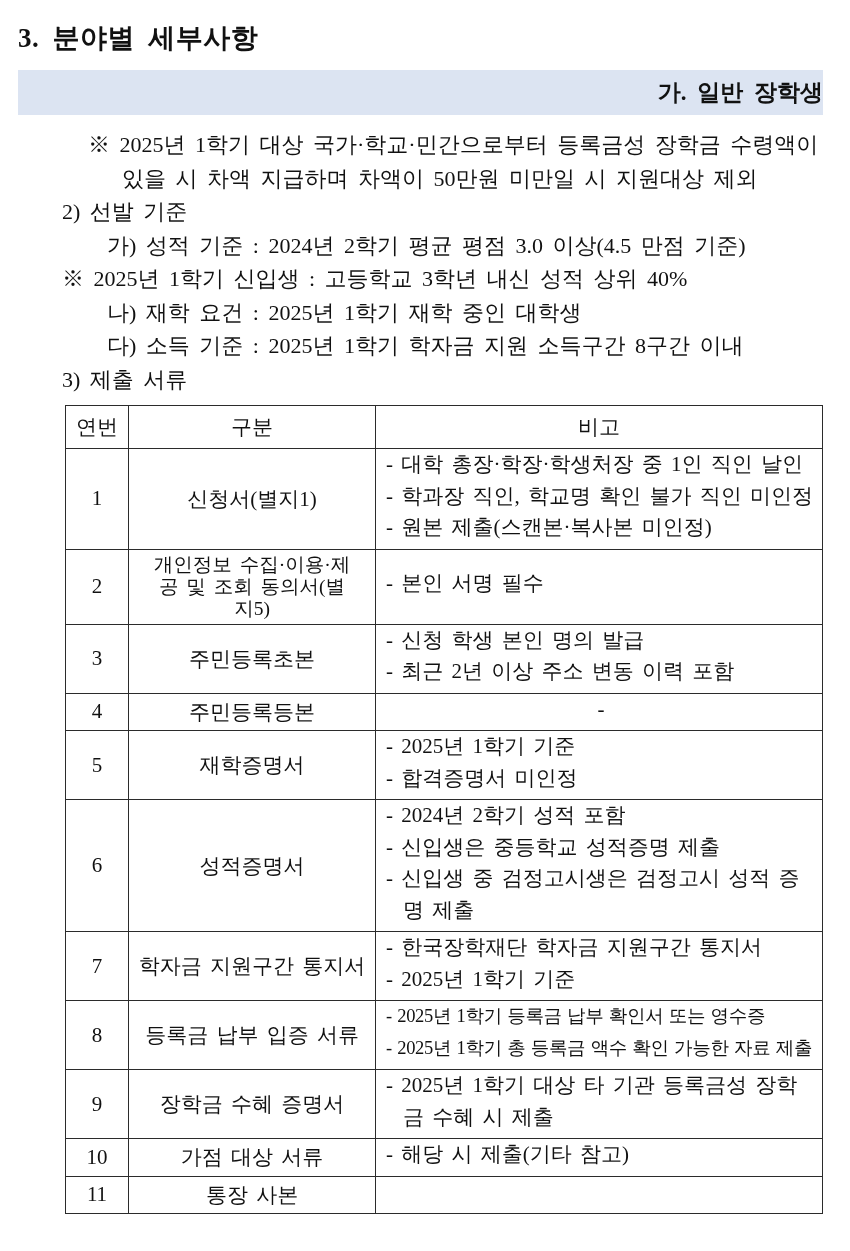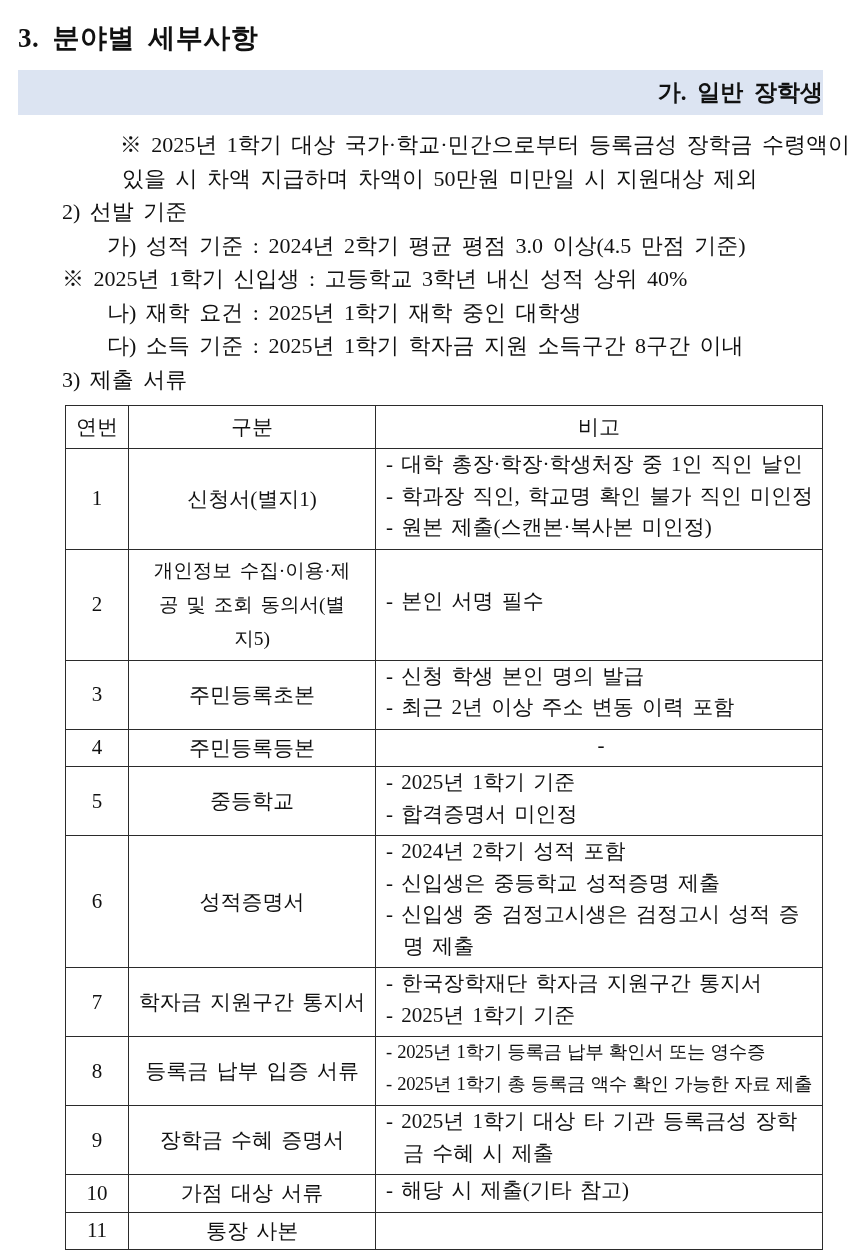--- a/index.html
+++ b/index.html
@@ -27,21 +27,21 @@
     background: #dce4f2;
     font-size: 23px; font-weight: bold;
     word-spacing: 5px;
     padding: 7px 0 7px 14px;
     margin-bottom: 13px;
     text-align: right;
   }
 
   .details { font-size: 22px; line-height: 33.5px; word-spacing: 4px; white-space: nowrap; }
   .l1    { padding-left: 62px; }
-  .note1 { padding-left: 88px; text-align: right; }
+  .note1 { padding-left: 88px; }
   .cont1 { padding-left: 122px; }
   .l2    { padding-left: 83px; margin-left: 24px; }
   .note2 { padding-left: 62px; }
 
   table.docs {
     margin: 9px 0 0 65px;
     border-collapse: collapse;
     table-layout: fixed;
     width: 757px;
     font-size: 21px;
@@ -51,21 +51,21 @@
   }
   table.docs th {
     font-size: 21px; font-weight: normal;
     text-align: center;
     height: 42px;
     padding: 0;
   }
   table.docs td { vertical-align: middle; }
   td.no  { text-align: center; padding: 4px 0; }
   td.cat { text-align: center; white-space: nowrap; padding: 4px 2px; word-spacing: 3px; }
-  td.cat.cat-wrap { white-space: normal; font-size: 19.5px; line-height: 34px; padding: 4px 22px; }
+  td.cat.cat-wrap { white-space: normal; font-size: 19.5px; line-height: 22px; padding: 4px 22px; }
   td.rem { text-align: left; padding: 0 6px 5px 10px; word-spacing: 3px; }
   .rline { line-height: 31.5px; white-space: nowrap; }
   .rline.wrap {
     white-space: normal;
     padding-left: 17px; text-indent: -17px;
   }
   .rline.condensed { font-size: 18.5px; letter-spacing: -0.3px; word-spacing: 1px; }
   .rline.center { text-align: center; }
 </style>
 </head>
@@ -131,21 +131,21 @@
     <tr>
       <td class="no">4</td>
       <td class="cat">주민등록등본</td>
       <td class="rem">
         <div class="rline center">-</div>
       </td>
     </tr>
 
     <tr>
       <td class="no">5</td>
-      <td class="cat">중등학교</td>
+      <td class="cat">재학증명서</td>
       <td class="rem">
         <div class="rline">- 2025년 1학기 기준</div>
         <div class="rline">- 합격증명서 미인정</div>
       </td>
     </tr>
 
     <tr>
       <td class="no">6</td>
       <td class="cat">성적증명서</td>
       <td class="rem">

